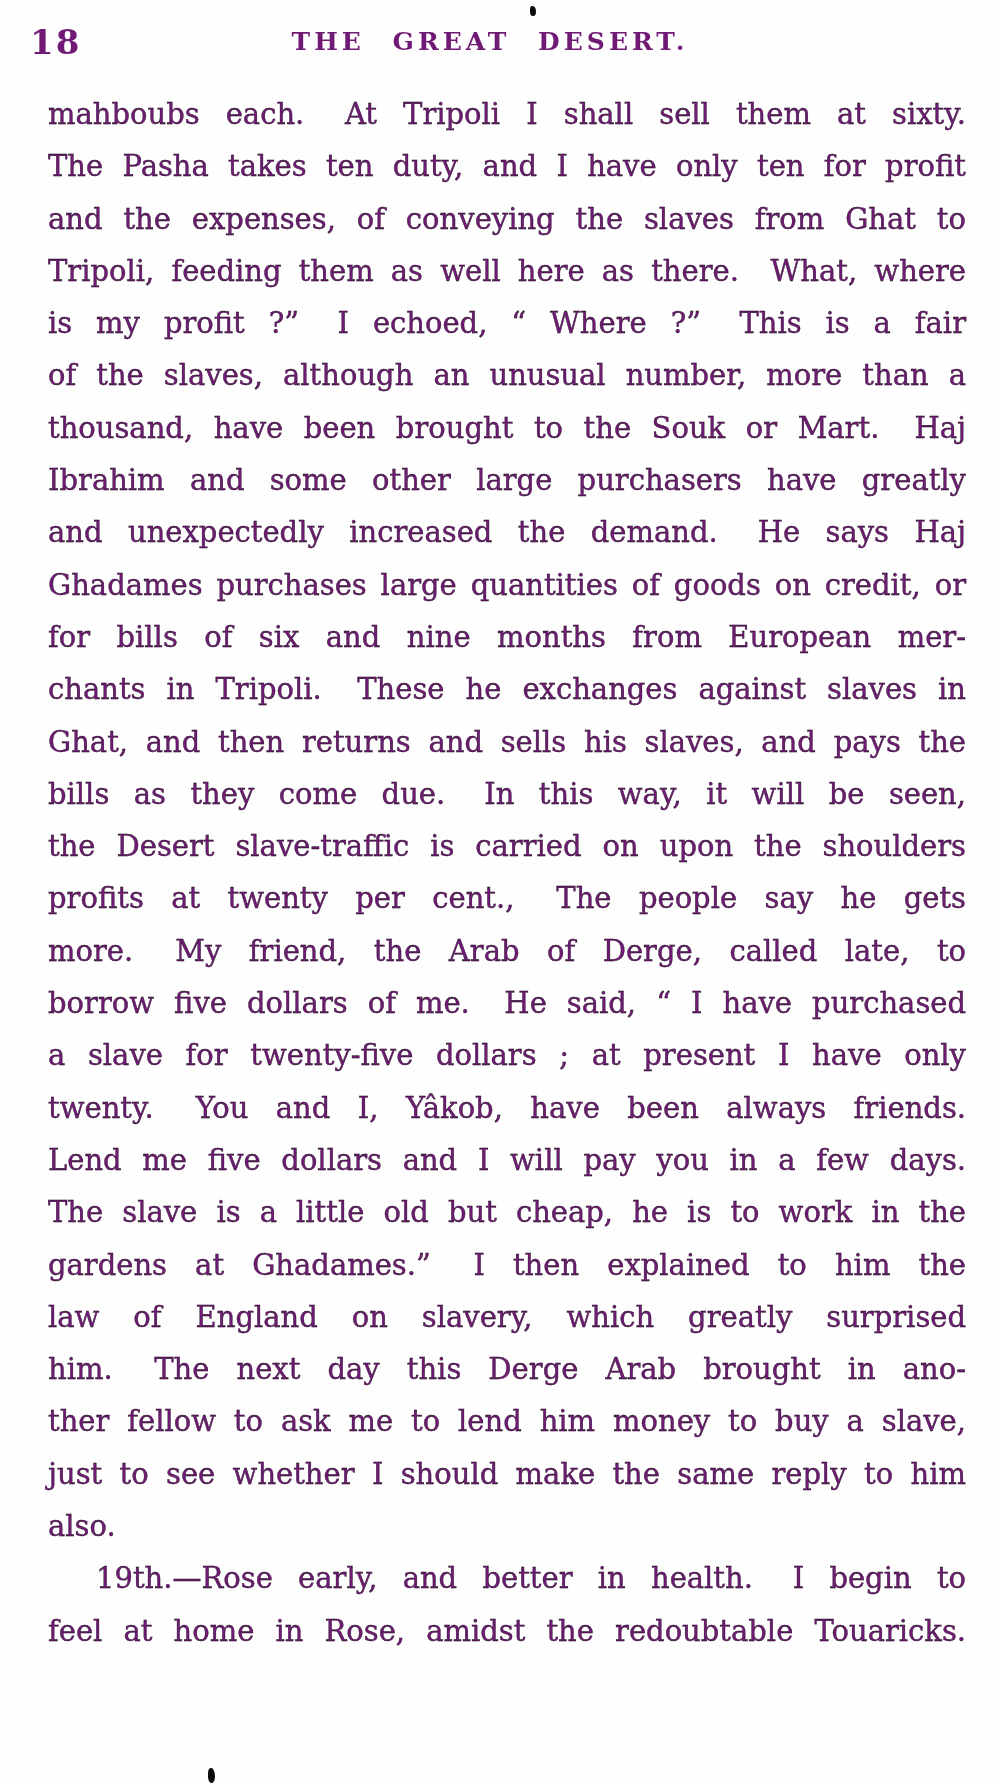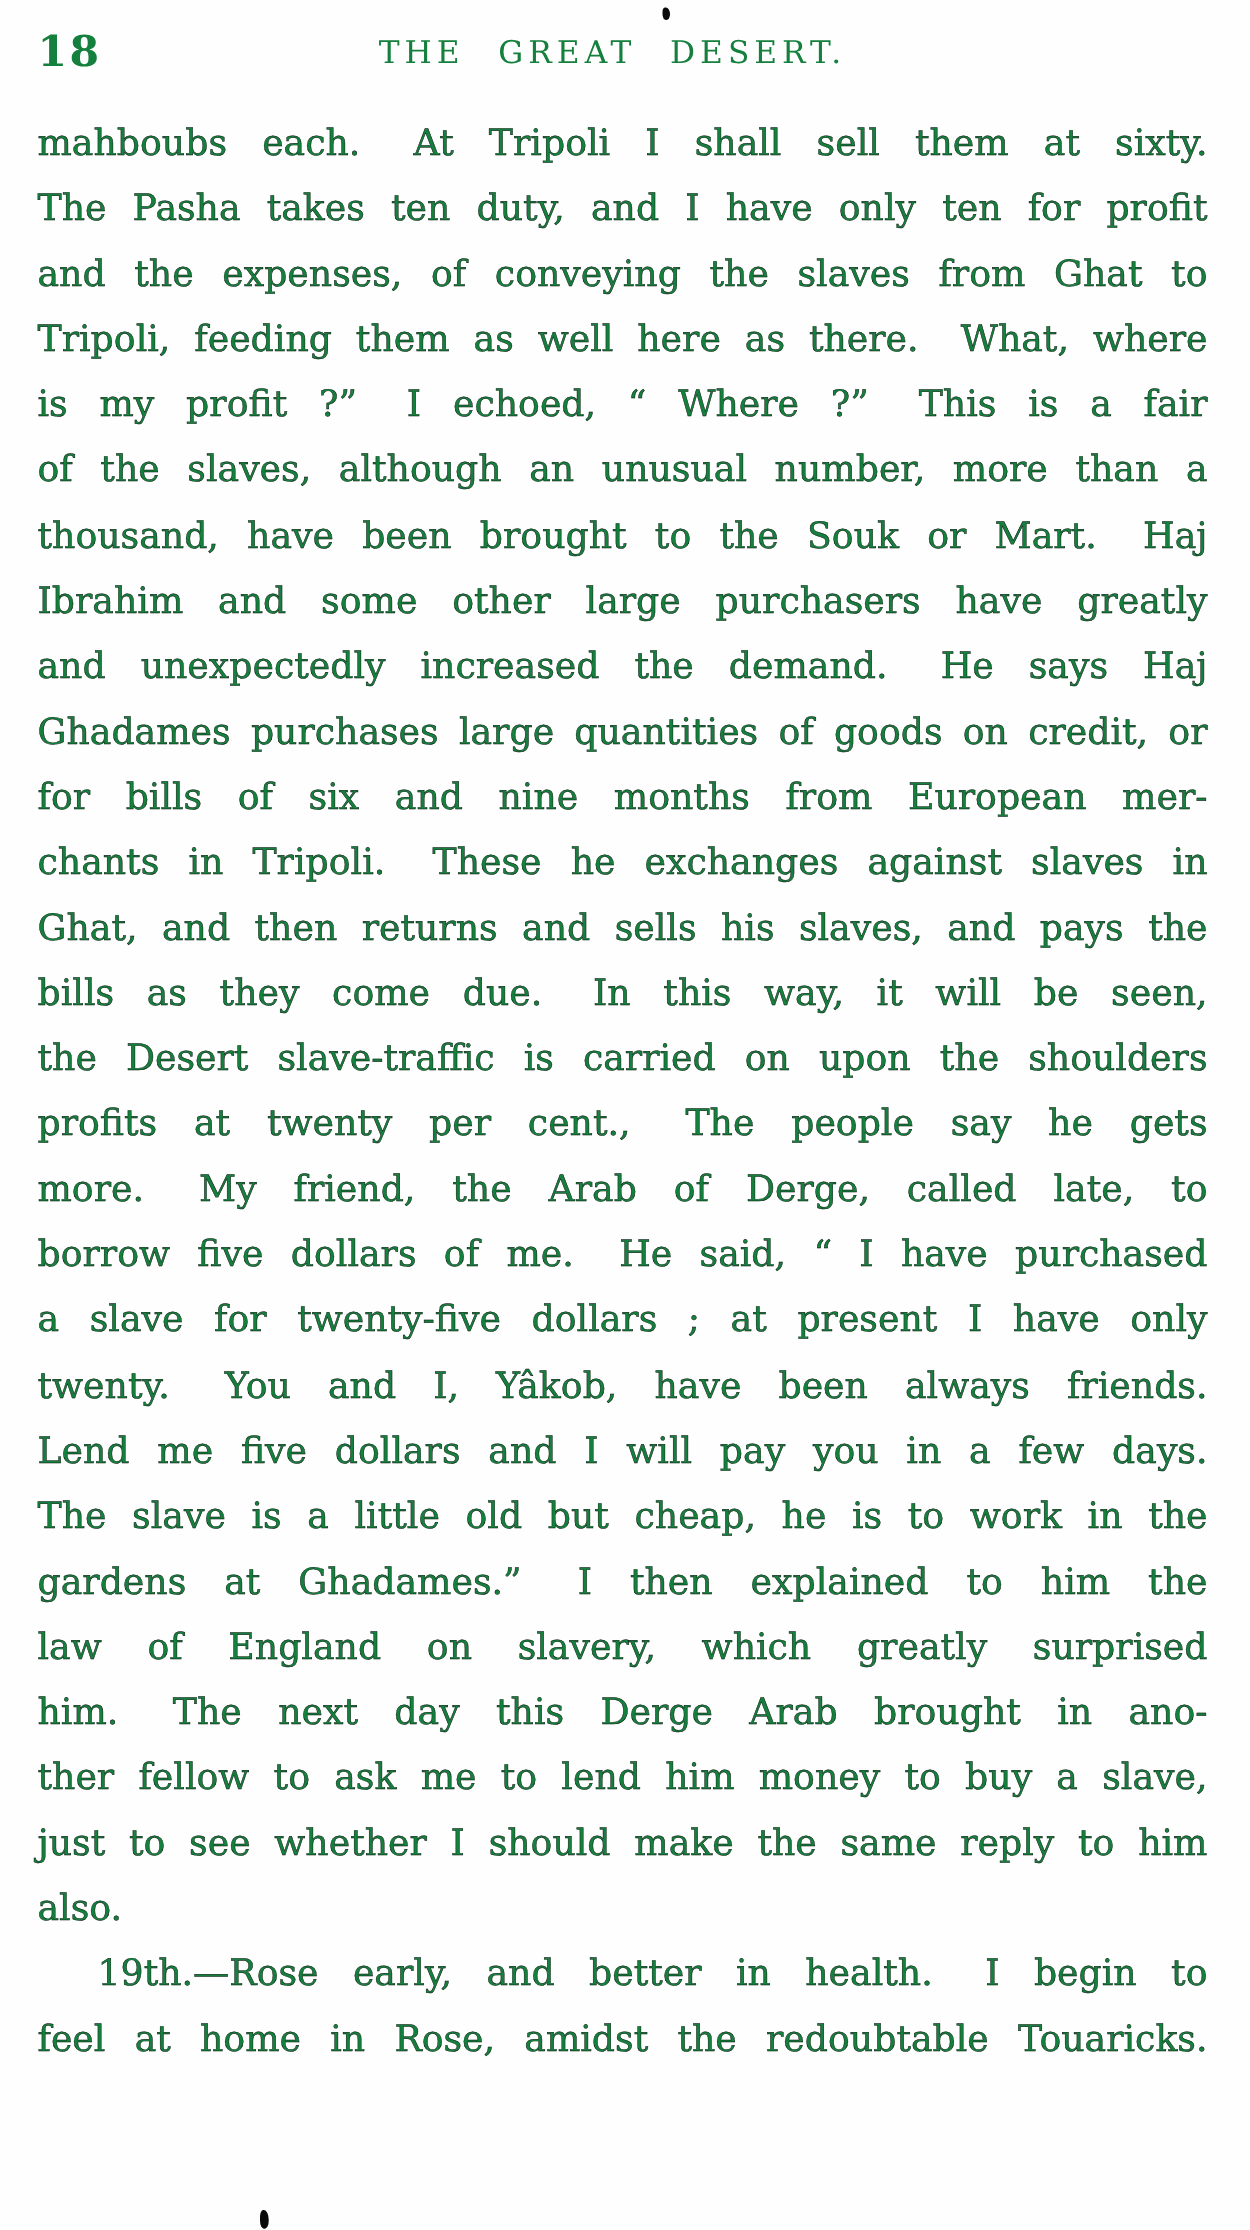--- a/index.html
+++ b/index.html
@@ -3,59 +3,60 @@
 <meta charset="utf-8">
 <style>
   * { margin: 0; padding: 0; box-sizing: border-box; }
   html, body { background: #ffffff; }
   .page {
     position: relative;
     width: 1000px;
     height: 1784px;
     margin: 0 auto;
     background: #fefefe;
-    color: #15803d;
+    color: #701a75;
     font-family: "DejaVu Serif", "Liberation Serif", serif;
     overflow: hidden;
   }
   .page-number {
     position: absolute;
     left: 30px;
     top: 22px;
     font-size: 34px;
     font-weight: bold;
     letter-spacing: 2px;
   }
   .running-title {
     position: absolute;
     left: 0;
     right: 20px;
     top: 27px;
     text-align: center;
     font-size: 25px;
-    font-weight: normal;
+    font-weight: bold;
     letter-spacing: 4px;
     word-spacing: 15px;
     white-space: nowrap;
   }
   .body-block {
     position: absolute;
     left: 30px;
     top: 88px;
     width: 936px;
   }
   .body-line {
     font-size: 29px;
     line-height: 52.3px;
     height: 52.3px;
     text-align: justify;
     text-align-last: justify;
     text-justify: inter-word;
     -webkit-text-stroke: 0.35px #070707;
     overflow: visible;
+    margin-left: 18px;
   }
   .body-line.no-justify {
     text-align: center;
     text-align-last: left;
   }
   .body-line.indent {
     text-indent: 48px;
   }
   .italic { }
   .ink-speck {

